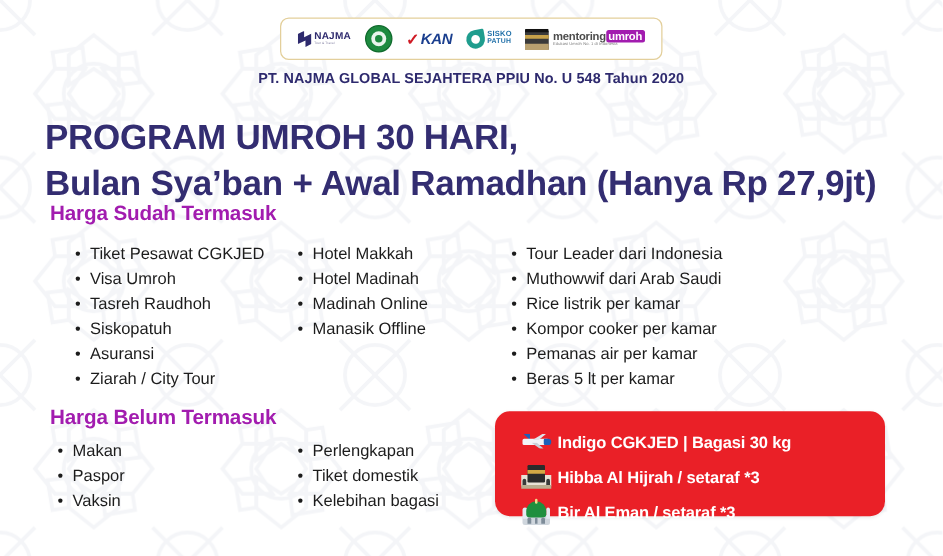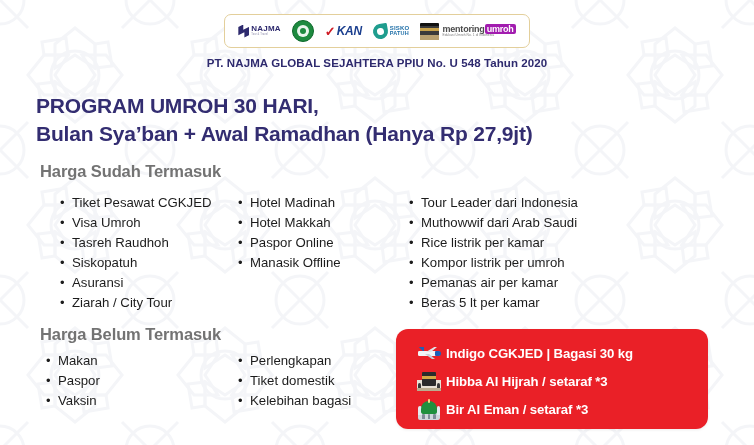--- a/index.html
+++ b/index.html
@@ -127,29 +127,29 @@
     letter-spacing: .1px;
   }
 
   
   .headline {
     position: absolute;
     left: 36px;
     top: 92px;
     color: #332d71;
     font-weight: bold;
-    font-size: 21px;
+    font-size: 28px;
     line-height: 1.32;
     letter-spacing: -.2px;
   }
 
   
   .sec-heading {
     position: absolute;
-    color: #737373;
+    color: #a21caf;
     font-weight: bold;
     font-size: 16.5px;
     letter-spacing: -.1px;
   }
   #heading-included { left: 40px; top: 162px; }
   #heading-excluded { left: 40px; top: 325px; }
 
   
   .col {
     position: absolute;
@@ -176,21 +176,21 @@
   #inc-col-3 { left: 409px; top: 193px; }
   #exc-col-1 { left: 46px; top: 351px; }
   #exc-col-2 { left: 238px; top: 351px; }
 
   
   #highlight-box {
     position: absolute;
     left: 396px;
     top: 329px;
     width: 312px;
-    height: 100px;
+    height: 84px;
     background: #ea2027;
     border-radius: 12px;
     padding: 11px 0 0 0;
     box-shadow: 0 1px 3px rgba(0,0,0,.08);
   }
   .hl-row {
     display: flex;
     align-items: center;
     height: 26px;
     margin-bottom: 2px;
@@ -366,33 +366,33 @@
       <li>Visa Umroh</li>
       <li>Tasreh Raudhoh</li>
       <li>Siskopatuh</li>
       <li>Asuransi</li>
       <li>Ziarah / City Tour</li>
     </ul>
   </div>
 
   <div class="col" id="inc-col-2">
     <ul>
+      <li>Hotel Makkah</li>
       <li>Hotel Madinah</li>
-      <li>Hotel Makkah</li>
-      <li>Paspor Online</li>
+      <li>Madinah Online</li>
       <li>Manasik Offline</li>
     </ul>
   </div>
 
   <div class="col" id="inc-col-3">
     <ul>
       <li>Tour Leader dari Indonesia</li>
       <li>Muthowwif dari Arab Saudi</li>
       <li>Rice listrik per kamar</li>
-      <li>Kompor listrik per umroh</li>
+      <li>Kompor cooker per kamar</li>
       <li>Pemanas air per kamar</li>
       <li>Beras 5 lt per kamar</li>
     </ul>
   </div>
 
   <div class="sec-heading" id="heading-excluded">Harga Belum Termasuk</div>
 
   <div class="col" id="exc-col-1">
     <ul>
       <li>Makan</li>

